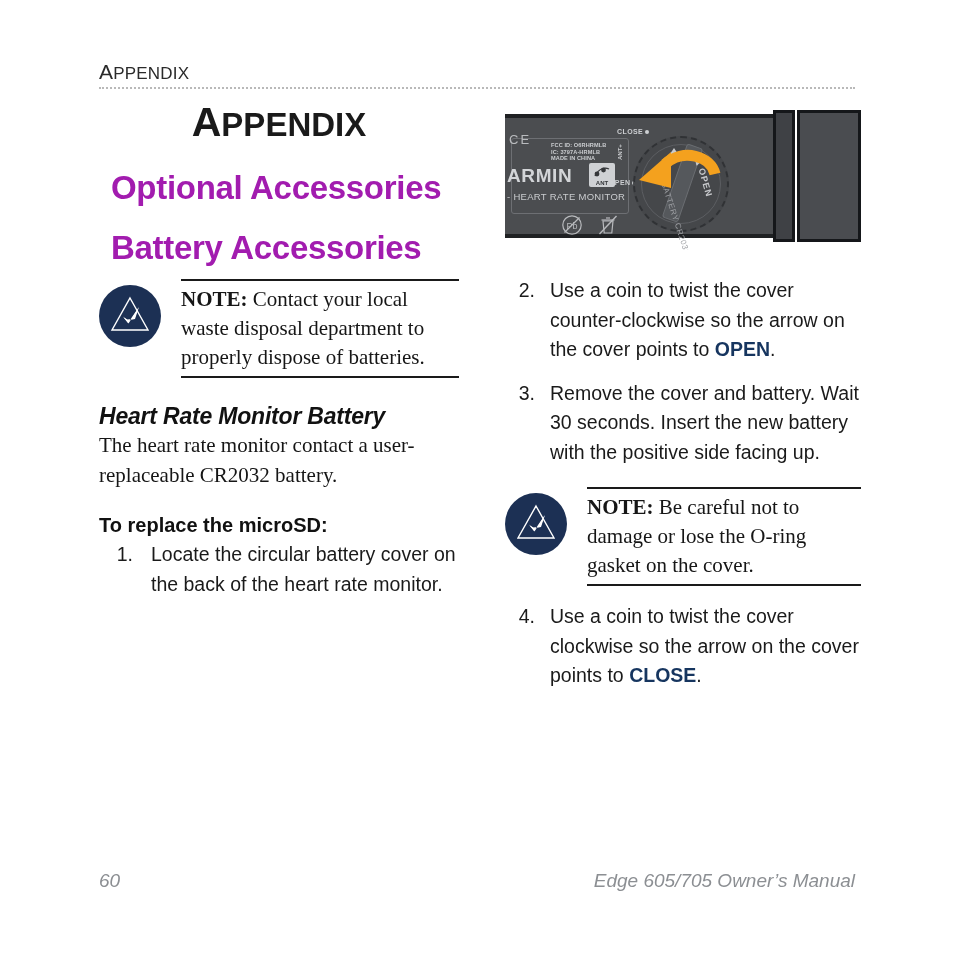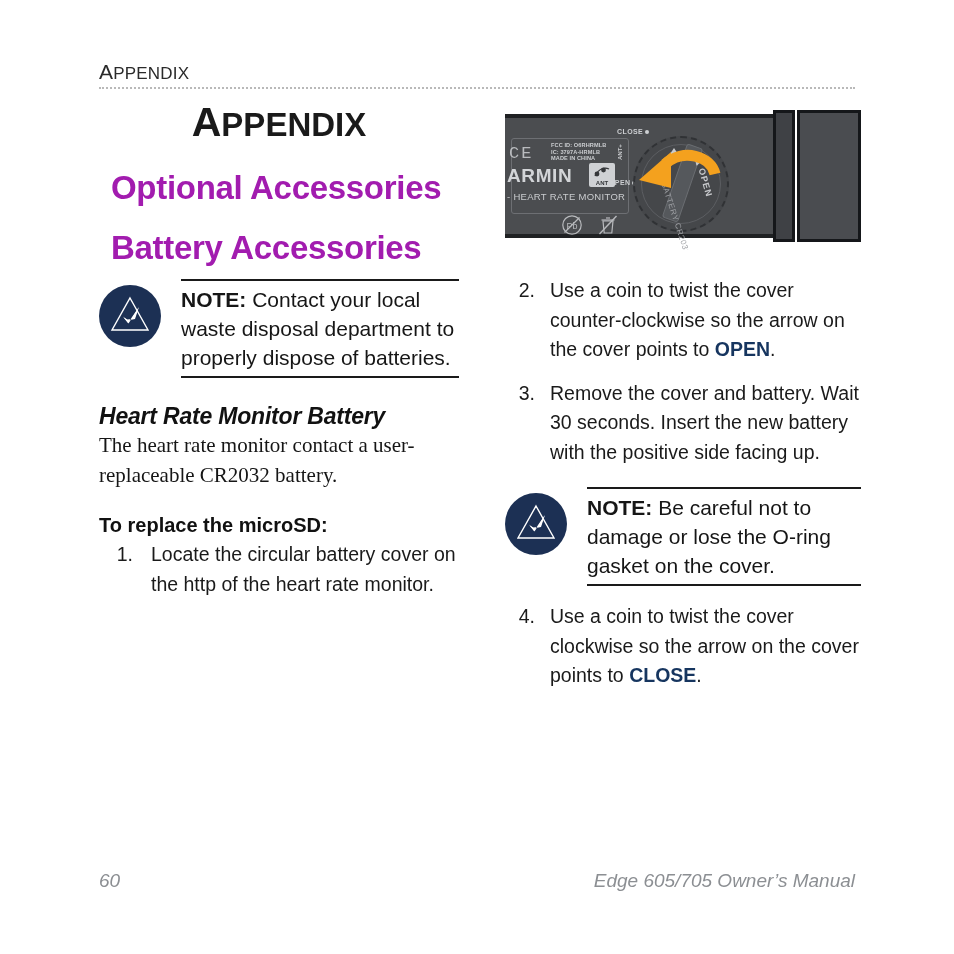--- a/index.html
+++ b/index.html
@@ -151,21 +151,21 @@
     left: 0; top: 6px;
     width: 62px; height: 62px;
   }
   .note .note-body {
     margin-left: 82px;
     border-top: 2px solid #1a1a1a;
     border-bottom: 2px solid #1a1a1a;
     padding: 4px 0 4px 0;
   }
   .note .note-body p {
-    font-family: Liberation Sans, sans-serif;
+    font-family: Liberation Serif, serif;
     font-size: 21px;
     line-height: 29px;
     margin: 0;
     color: #161616;
   }
   .note .note-body .note-lead {
     font-weight: bold;
   }
 
   
@@ -209,23 +209,23 @@
   .label-plate {
     position: absolute;
     left: 6px; top: 20px;
     width: 116px; height: 74px;
     border: 1px solid #6d6f73;
     border-radius: 3px;
     background: transparent;
   }
   .ce-row {
     position: absolute;
-    left: 4px; top: 26px;
-    font-family: Liberation Mono, monospace;
-    font-size: 17px;
+    left: 4px; top: 14px;
+    font-family: Liberation Sans, sans-serif;
+    font-size: 13px;
     color: #b9bbbe;
     letter-spacing: 2px;
   }
   .fcc-text {
     position: absolute;
     left: 46px; top: 24px;
     font-family: "Liberation Sans", sans-serif;
     font-weight: bold;
     font-size: 5.6px;
     line-height: 6.6px;
@@ -428,21 +428,21 @@
     </div>
 
     <h2 class="subsec">Heart Rate Monitor Battery</h2>
 
     <p class="body">The heart rate monitor contact a user-replaceable CR2032 battery.</p>
 
     <h3 class="proc">To replace the microSD:</h3>
 
     <ol class="steps left">
       <li>
-        <span class="num">1.</span><span>Locate the circular battery cover on the http of the heart rate monitor.</span>
+        <span class="num">1.</span><span>Locate the circular battery cover on the back of the heart rate monitor.</span>
       </li>
     </ol>
 
   </div>
 
   <div class="col-right">
 
     <div class="figure">
       <div class="hrm">
 

